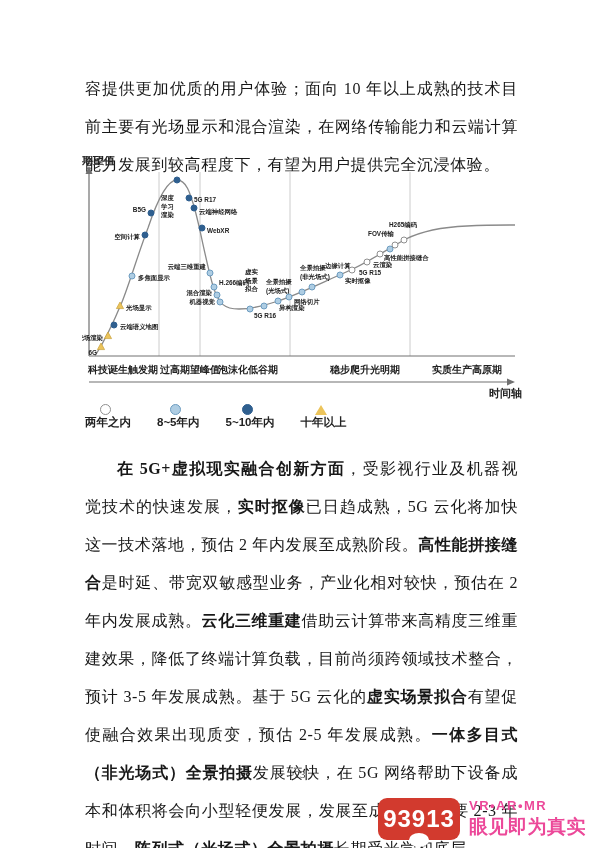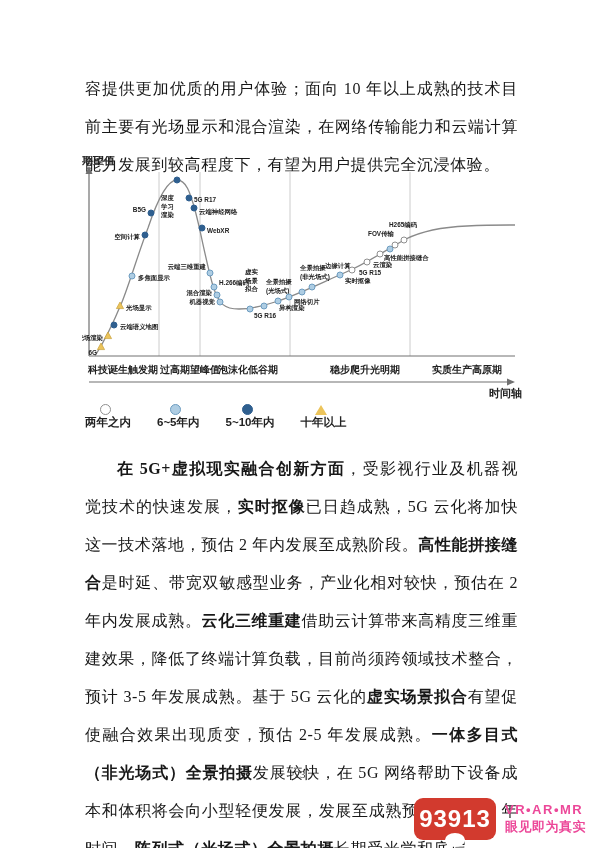--- a/index.html
+++ b/index.html
@@ -25,21 +25,21 @@
         font-size:11px;color:#444;}
   .logo{position:absolute;right:14px;bottom:8px;display:flex;align-items:center;}
   .logo-box{position:relative;width:82px;height:42px;border-radius:9px;
         display:flex;align-items:center;justify-content:center;overflow:visible;}
   .logo-box .notch{position:absolute;left:50%;bottom:-7px;transform:translateX(-50%);
         width:20px;height:14px;border-radius:50%;background:#fff;}
   .logo-num{position:relative;z-index:2;color:#fff;font-family:"Liberation Sans", sans-serif;
         font-weight:bold;font-size:24px;letter-spacing:1px;}
   .logo-text{margin-left:9px;font-family:"Liberation Sans", sans-serif;color:#ec4899;}
   .logo-line1{font-size:13px;font-weight:bold;letter-spacing:1.5px;}
-  .logo-line2{font-size:13px;font-weight:bold;margin-top:1px;letter-spacing:0.5px;}
+  .logo-line2{font-size:19px;font-weight:bold;margin-top:1px;letter-spacing:0.5px;}
 </style>
 </head>
 <body>
 
 <div class="page">
 
   <div class="bodytext para1" id="para1"><span>容提供更加优质的用户体验；面向 10 年以上成熟的技术目前主要有光场显示和混合渲染，在网络传输能力和云端计算能力发展到较高程度下，有望为用户提供完全沉浸体验。</span></div>
 
   <div class="chart-section">
     <svg class="chart-svg" id="chart" width="440" height="245" viewBox="0 0 440 245">
@@ -124,21 +124,21 @@
         <text x="307" y="71" text-anchor="start" font-size="6.4" font-family="&quot;Liberation Sans&quot;, sans-serif" font-weight="600" fill="#222222">H265编码</text>
       </svg>
     <div class="legend-row">
       <span id="legend-items" style="display:flex;align-items:center;">
           <span class="legend-item">
             <span class="lg-marker lg-circle" style="background: rgb(255, 255, 255); border: 1.5px solid rgb(143, 143, 143);"></span>
             <span>两年之内</span>
           </span>
           <span class="legend-item">
             <span class="lg-marker lg-circle" style="background: rgb(174, 205, 227); border: 1.5px solid rgb(109, 156, 192);"></span>
-            <span>6~5年内</span>
+            <span>8~5年内</span>
           </span>
           <span class="legend-item">
             <span class="lg-marker lg-circle" style="background: rgb(47, 95, 143); border: 1.5px solid rgb(47, 95, 143);"></span>
             <span>5~10年内</span>
           </span>
           <span class="legend-item">
             <span class="lg-marker lg-tri" style="border-bottom: 10px solid rgb(236, 196, 91);"></span>
             <span>十年以上</span>
           </span>
         </span>

